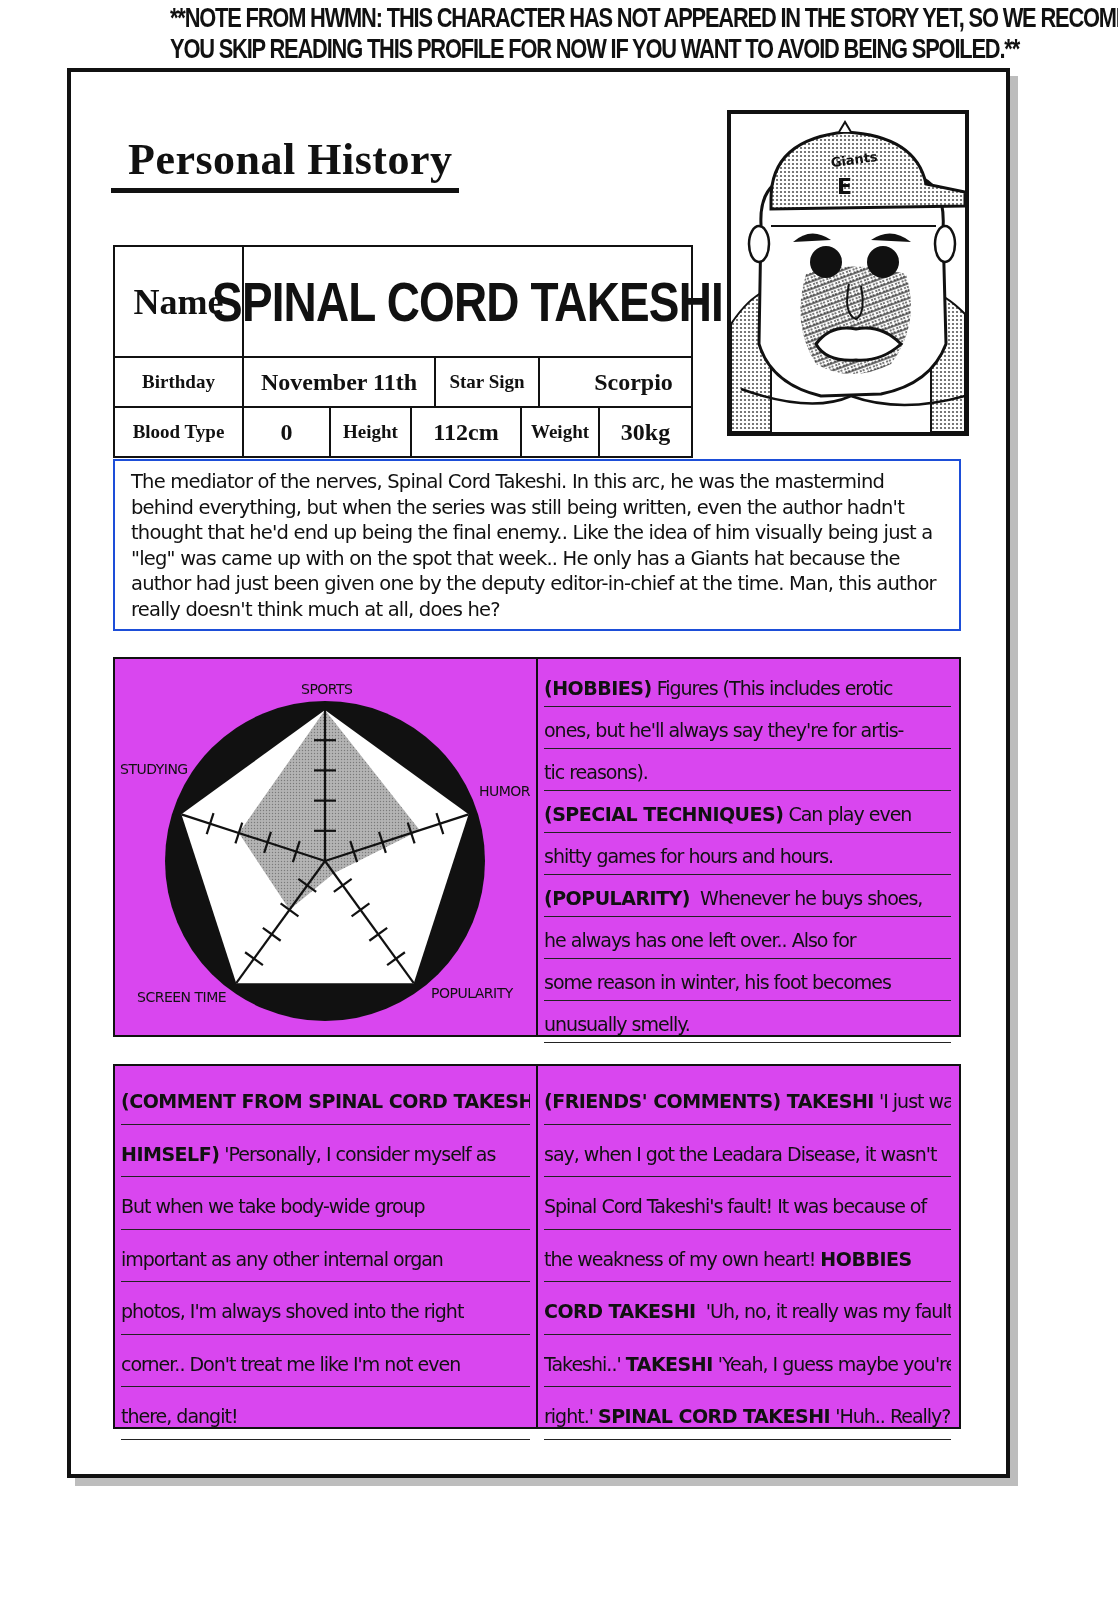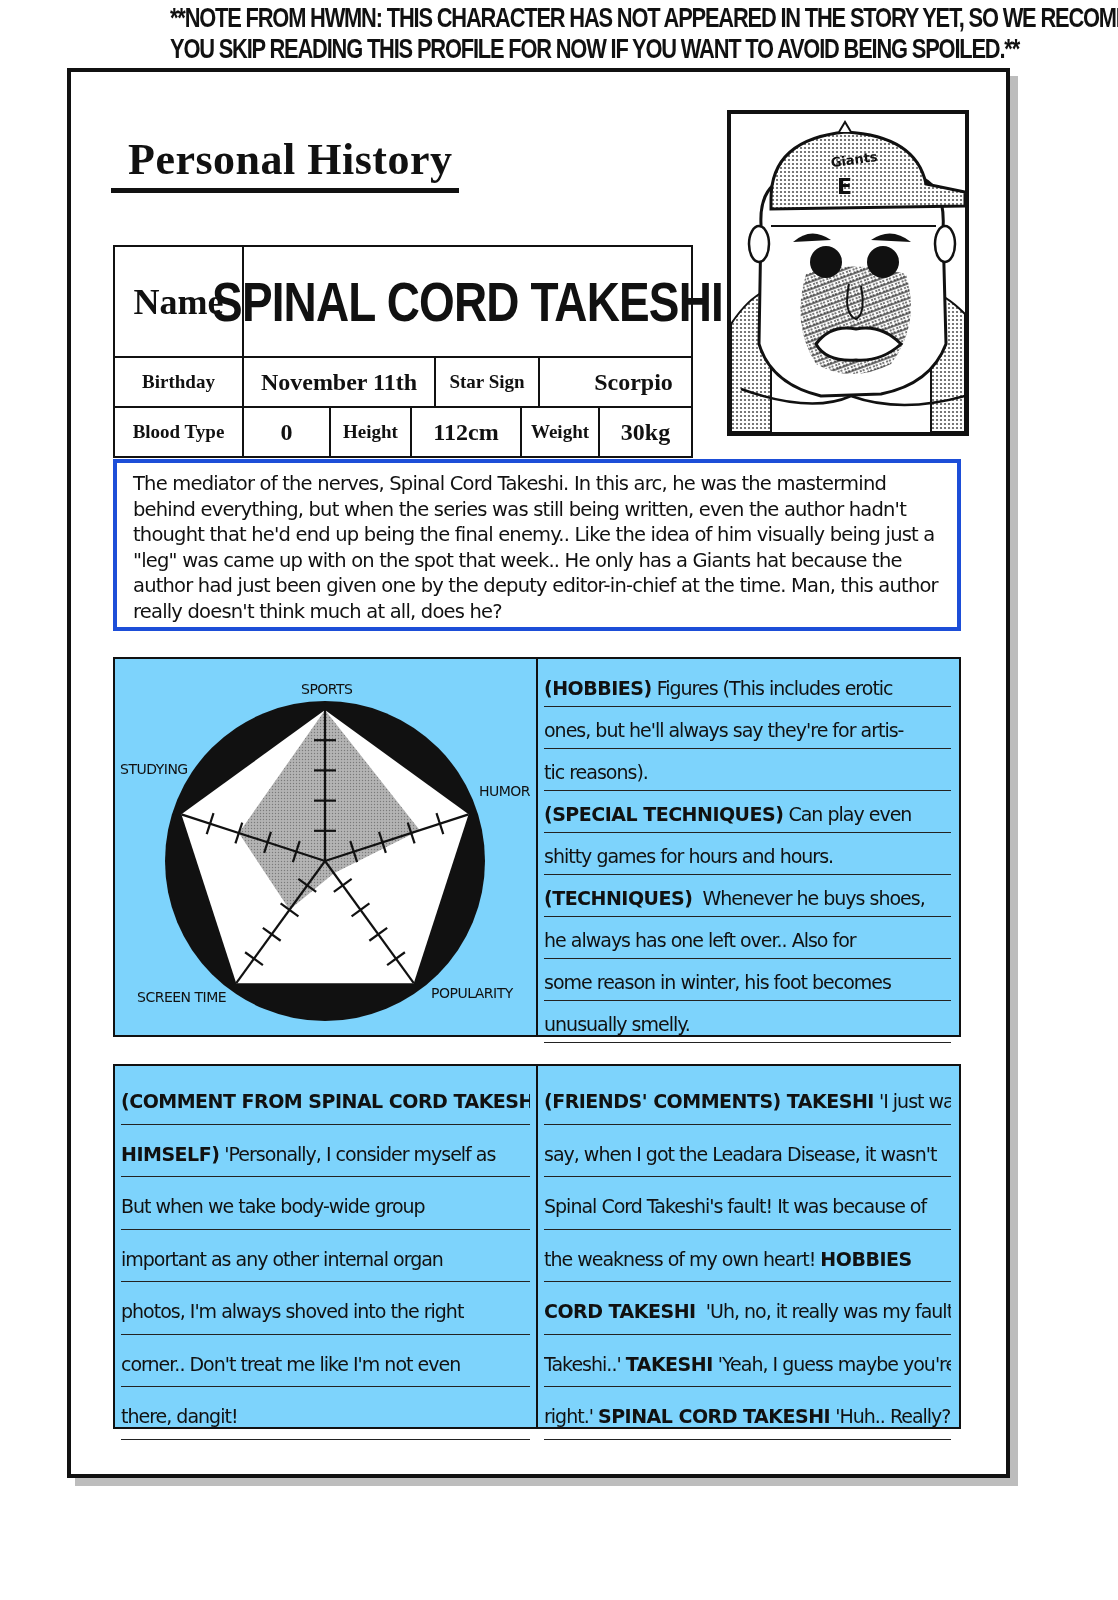--- a/index.html
+++ b/index.html
@@ -7,22 +7,22 @@
   .notice { position: absolute; top: 2px; left: 60px; width: 1000px; text-align: center; font-family: "Liberation Sans", sans-serif; font-weight: bold; font-size: 28px; line-height: 31px; letter-spacing: -1.5px; transform: scaleX(0.78); transform-origin: center top; color: #111; }
   .notice span { display: block; white-space: nowrap; }
   .page { position: absolute; left: 67px; top: 68px; width: 935px; height: 1402px; border: 4px solid #111; background: #fff; box-shadow: 8px 8px 0 #bdbdbd; }
   .title { position: absolute; left: 57px; top: 62px; font-family: "Liberation Serif", serif; font-weight: bold; font-size: 44px; letter-spacing: 0.5px; }
   .title-rule { position: absolute; left: 40px; top: 116px; width: 348px; height: 5px; background: #111; }
   .portrait { position: absolute; left: 656px; top: 38px; width: 234px; height: 318px; border: 4px solid #111; background: #fff; overflow: hidden; }
   .cell { position: absolute; border: 2px solid #111; display: flex; align-items: center; justify-content: center; font-family: "Liberation Serif", serif; font-weight: bold; box-sizing: border-box; background: #fff; }
   .lbl-sm { font-size: 19px; }
   .val-md { font-size: 24px; }
   .name-val { font-family: "Liberation Sans", sans-serif; font-size: 56px; letter-spacing: -1px; transform: scaleX(0.82); white-space: nowrap; }
-  .desc { position: absolute; left: 42px; top: 387px; width: 848px; height: 172px; border: 4px solid #1d4ed8; box-sizing: border-box; padding: 8px 16px; font-family: "DejaVu Sans", sans-serif; font-size: 19.5px; line-height: 25.5px; letter-spacing: -0.8px; }
-  .box { position: absolute; border: 2.5px solid #111; box-sizing: border-box; background: #7dd3fc; }
+  .desc { position: absolute; left: 42px; top: 387px; width: 848px; height: 172px; border: 2px solid #1d4ed8; box-sizing: border-box; padding: 8px 16px; font-family: "DejaVu Sans", sans-serif; font-size: 19.5px; line-height: 25.5px; letter-spacing: -0.8px; }
+  .box { position: absolute; border: 2.5px solid #111; box-sizing: border-box; background: #d946ef; }
   .chart-box { left: 42px; top: 585px; width: 425px; height: 380px; border-right: none; }
   .traits-box { left: 465px; top: 585px; width: 425px; height: 380px; }
   .self-box { left: 42px; top: 992px; width: 425px; height: 365px; border-right: none; }
   .friends-box { left: 465px; top: 992px; width: 425px; height: 365px; }
   .lined { position: absolute; left: 6px; right: 8px; top: 6px; }
   .line { font-family: "DejaVu Sans", sans-serif; font-size: 19px; letter-spacing: -1px; border-bottom: 1.5px solid #222; white-space: nowrap; overflow: hidden; }
   .traits-box .line { height: 41px; line-height: 46px; }
   .self-box .line, .friends-box .line { height: 51.5px; line-height: 58px; }
   .line b { font-weight: bold; letter-spacing: -0.5px; }
   .radar-label { position: absolute; font-family: "DejaVu Sans", sans-serif; font-size: 14px; letter-spacing: -0.5px; }
@@ -149,21 +149,21 @@
     <div class="radar-label" style="left:5px;top:102px;">STUDYING</div>
   </div>
 
   <div class="box traits-box">
     <div class="lined" id="traits-lines">
         <div class="line"><b style="white-space: pre;">(HOBBIES)</b><span style="white-space: pre;"> Figures (This includes erotic</span></div>
         <div class="line"><span style="white-space: pre;">ones, but he'll always say they're for artis-</span></div>
         <div class="line"><span style="white-space: pre;">tic reasons).</span></div>
         <div class="line"><b style="white-space: pre;">(SPECIAL TECHNIQUES)</b><span style="white-space: pre;"> Can play even</span></div>
         <div class="line"><span style="white-space: pre;">shitty games for hours and hours.</span></div>
-        <div class="line"><b style="white-space: pre;">(TECHNIQUES)</b><span style="white-space: pre;">  Whenever he buys shoes,</span></div>
+        <div class="line"><b style="white-space: pre;">(POPULARITY)</b><span style="white-space: pre;">  Whenever he buys shoes,</span></div>
         <div class="line"><span style="white-space: pre;">he always has one left over.. Also for</span></div>
         <div class="line"><span style="white-space: pre;">some reason in winter, his foot becomes</span></div>
         <div class="line"><span style="white-space: pre;">unusually smelly.</span></div>
       </div>
   </div>
 
   <div class="box self-box">
     <div class="lined" id="self-lines">
         <div class="line"><b style="white-space: pre;">(COMMENT FROM SPINAL CORD TAKESHI</b></div>
         <div class="line"><b style="white-space: pre;">HIMSELF)</b><span style="white-space: pre;"> 'Personally, I consider myself as</span></div>

